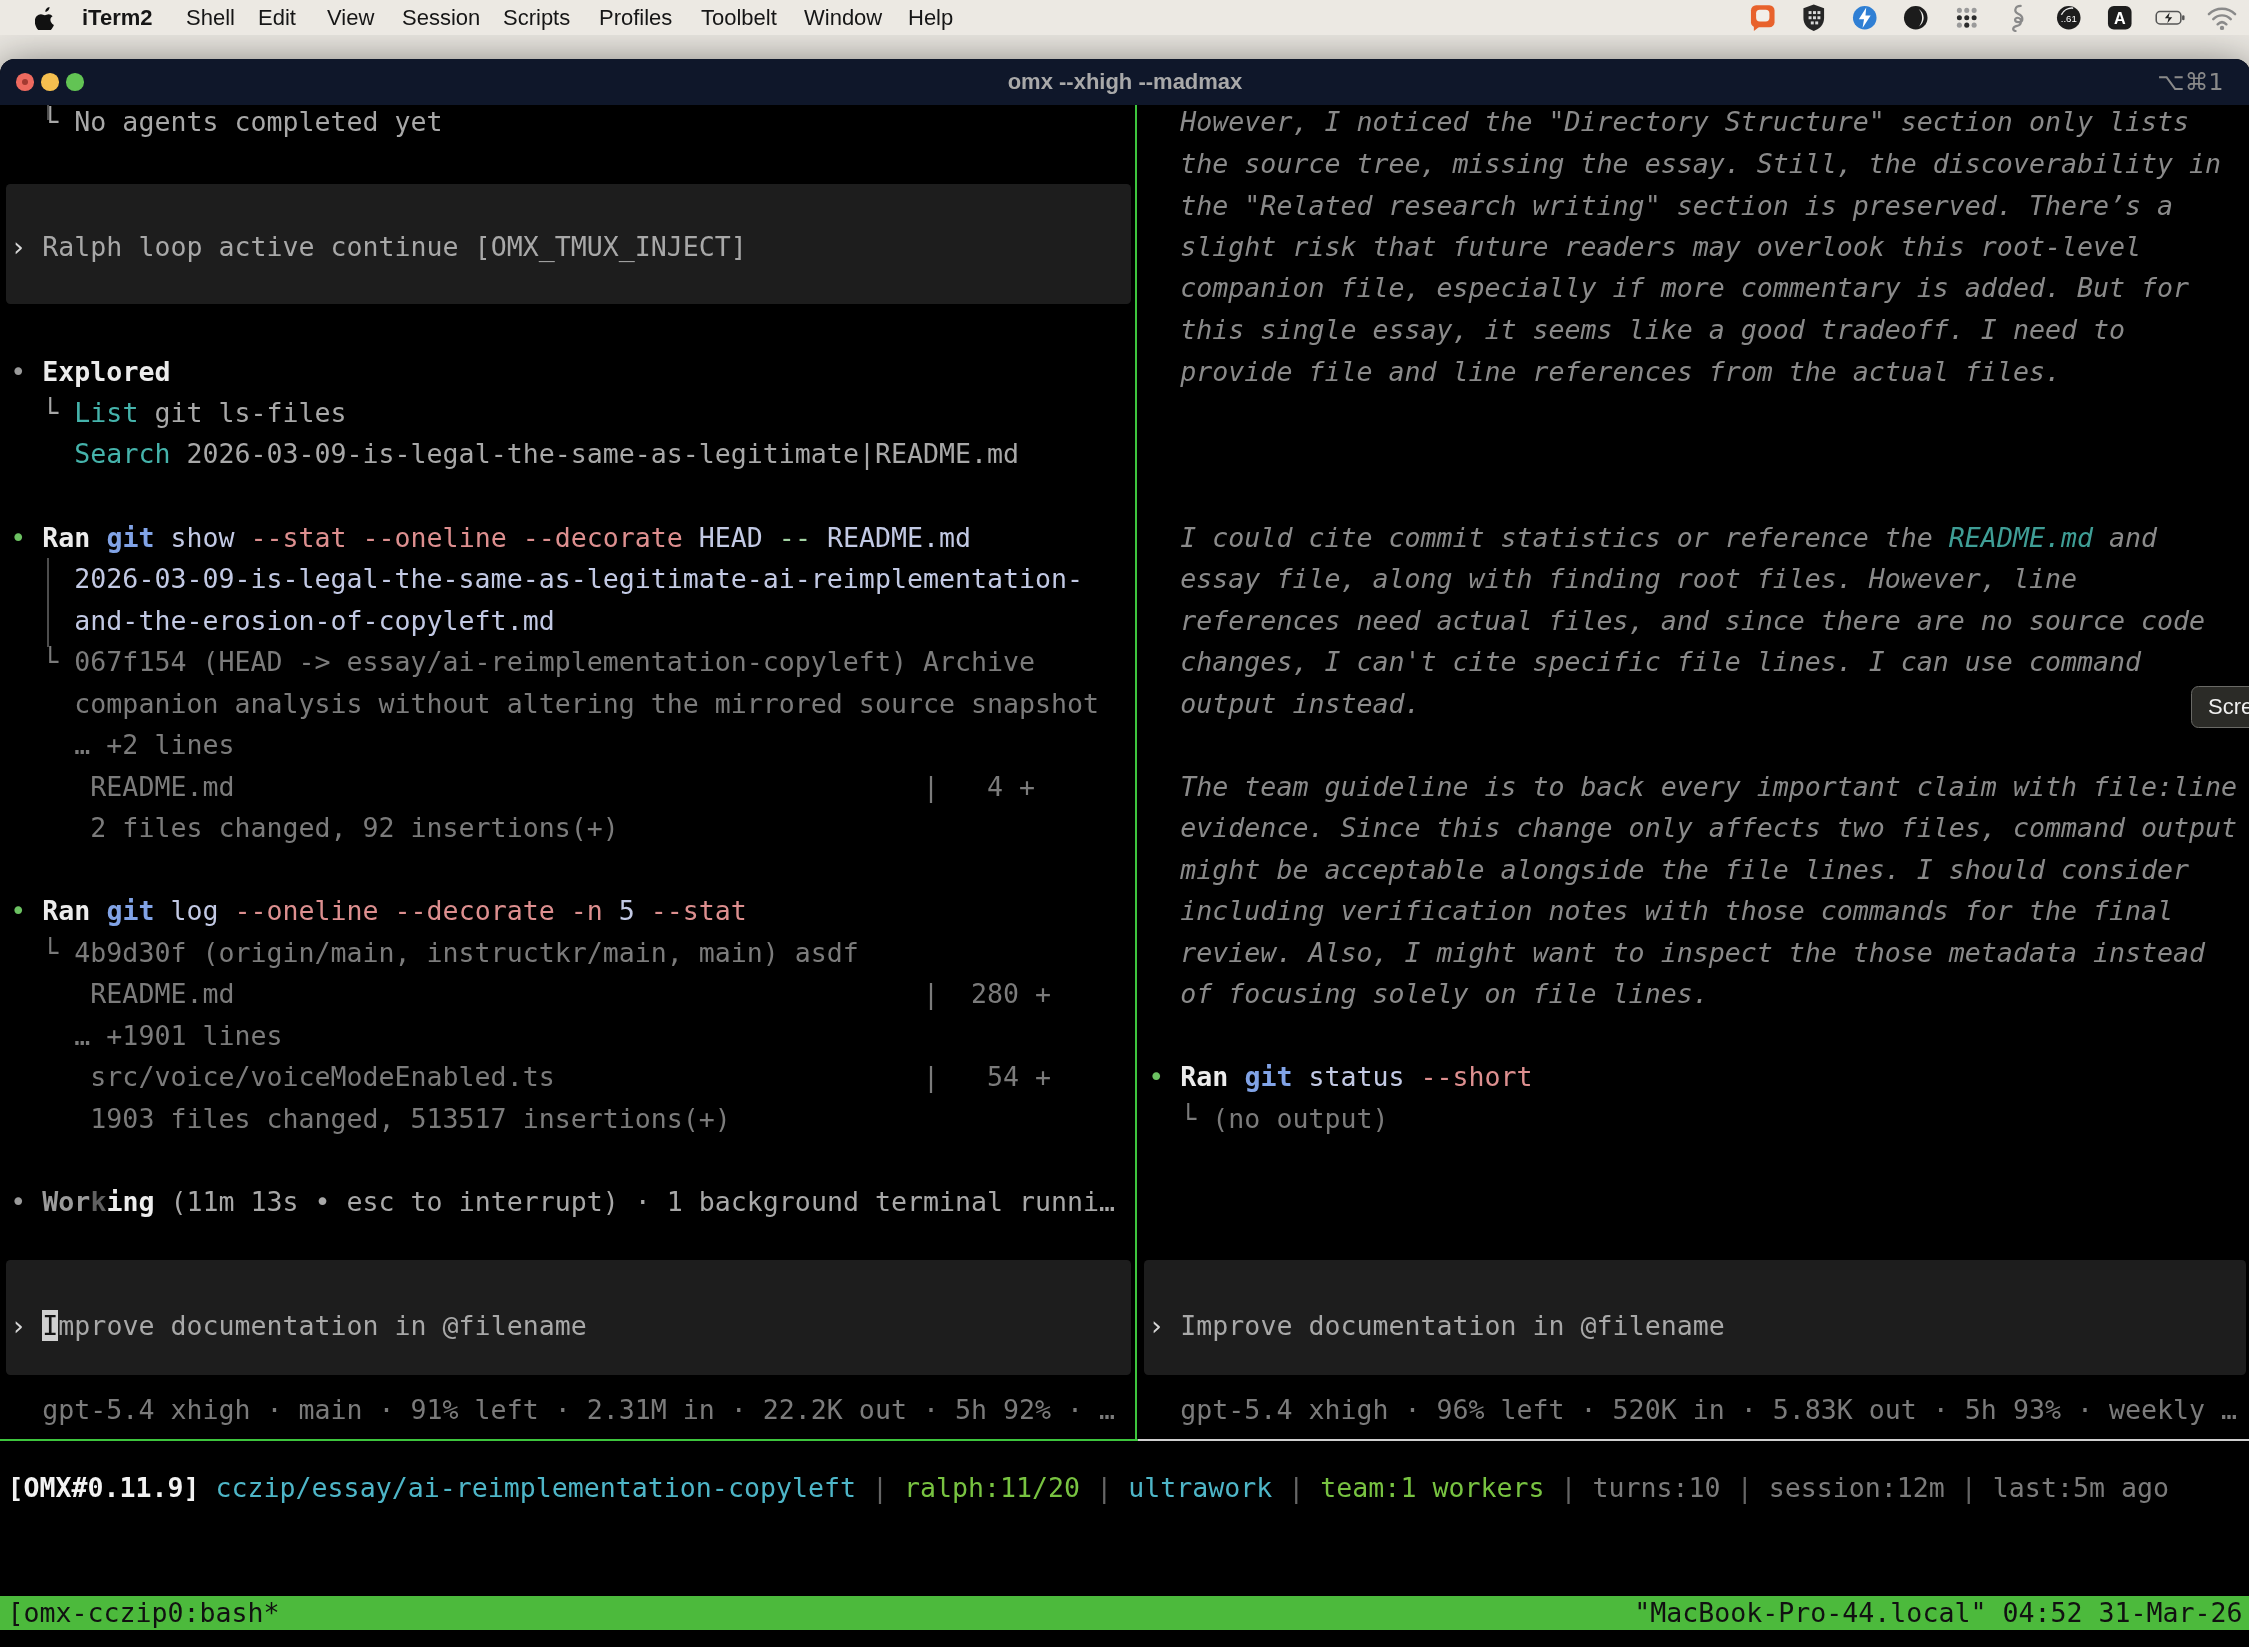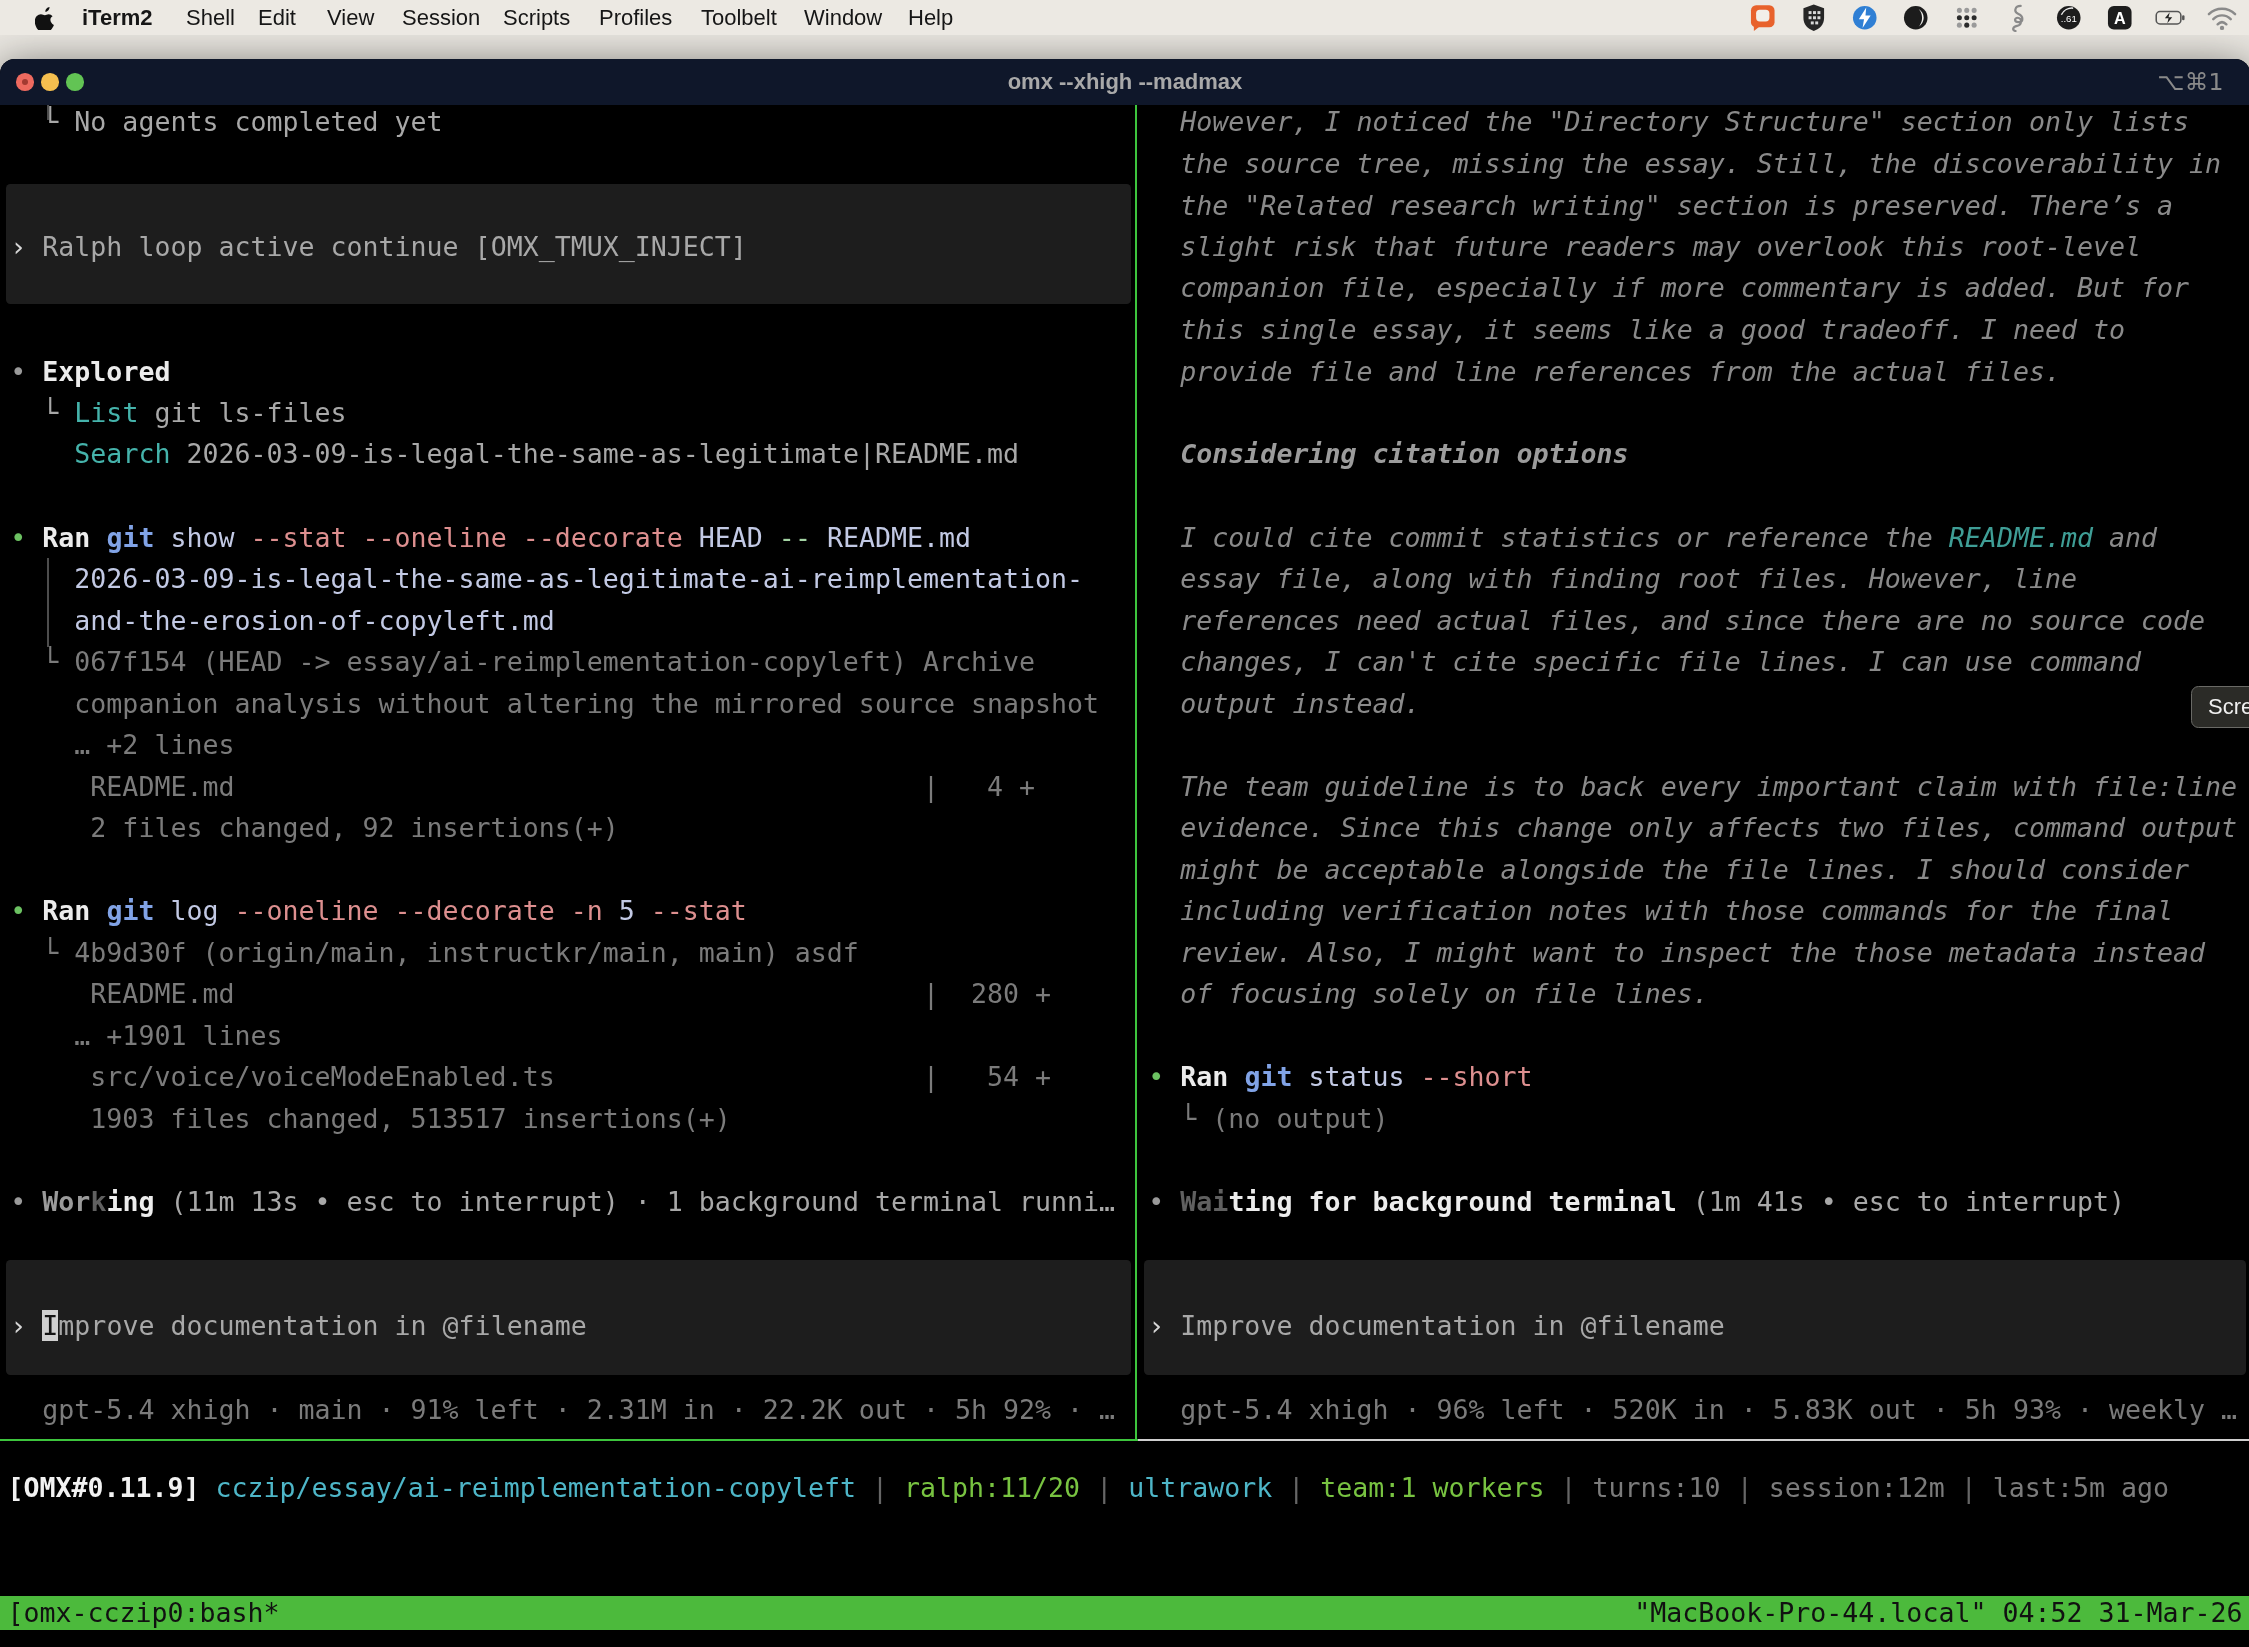--- a/index.html
+++ b/index.html
@@ -251,35 +251,33 @@
       </div>
     <div class="pane pane-right" id="pane-right">
         <div class="inputbox" style="left: 5.9px; top: 1155px; width: 1102px; height: 115px;"></div>
         <div class="term-line" style="left: 10.3px; top: -3.7px;"><span class="seg-it">  However, I noticed the "Directory Structure" section only lists</span></div>
         <div class="term-line" style="left: 10.3px; top: 38px;"><span class="seg-it">  the source tree, missing the essay. Still, the discoverability in</span></div>
         <div class="term-line" style="left: 10.3px; top: 80px;"><span class="seg-it">  the "Related research writing" section is preserved. There’s a</span></div>
         <div class="term-line" style="left: 10.3px; top: 121px;"><span class="seg-it">  slight risk that future readers may overlook this root-level</span></div>
         <div class="term-line" style="left: 10.3px; top: 162px;"><span class="seg-it">  companion file, especially if more commentary is added. But for</span></div>
         <div class="term-line" style="left: 10.3px; top: 246px;"><span class="seg-it">  provide file and line references from the actual files.</span></div>
         <div class="term-line" style="left: 10.3px; top: 204px;"><span class="seg-it">  this single essay, it seems like a good tradeoff. I need to</span></div>
-        <div class="term-line" style="left: 10.3px; top: 328px;"><span class="seg-itb">  Considering citation options</span></div>
         <div class="term-line" style="left: 10.3px; top: 412px;"><span class="seg-it">  I could cite commit statistics or reference the </span><span class="seg-itcy">README.md</span><span class="seg-it"> and</span></div>
         <div class="term-line" style="left: 10.3px; top: 453px;"><span class="seg-it">  essay file, along with finding root files. However, line</span></div>
         <div class="term-line" style="left: 10.3px; top: 495px;"><span class="seg-it">  references need actual files, and since there are no source code</span></div>
         <div class="term-line" style="left: 10.3px; top: 536px;"><span class="seg-it">  changes, I can't cite specific file lines. I can use command</span></div>
         <div class="term-line" style="left: 10.3px; top: 578px;"><span class="seg-it">  output instead.</span></div>
         <div class="term-line" style="left: 10.3px; top: 661px;"><span class="seg-it">  The team guideline is to back every important claim with file:line</span></div>
         <div class="term-line" style="left: 10.3px; top: 702px;"><span class="seg-it">  evidence. Since this change only affects two files, command output</span></div>
         <div class="term-line" style="left: 10.3px; top: 744px;"><span class="seg-it">  might be acceptable alongside the file lines. I should consider</span></div>
         <div class="term-line" style="left: 10.3px; top: 785px;"><span class="seg-it">  including verification notes with those commands for the final</span></div>
         <div class="term-line" style="left: 10.3px; top: 827px;"><span class="seg-it">  review. Also, I might want to inspect the those metadata instead</span></div>
         <div class="term-line" style="left: 10.3px; top: 868px;"><span class="seg-it">  of focusing solely on file lines.</span></div>
         <div class="term-line" style="left: 10.3px; top: 951px;"><span class="seg-bgn">• </span><span class="seg-w">Ran</span><span class="seg-bl"> git</span><span class="seg-lav"> status</span><span class="seg-pk"> --short</span></div>
         <div class="term-line" style="left: 10.3px; top: 993px;"><span class="seg-gd">  └ (no output)</span></div>
-        <div class="term-line" style="left: 10.3px; top: 1076px;"><span class="seg-bgy">• </span><span class="seg-sh2">Wai</span><span class="seg-sh3">ting for background terminal</span><span class="seg-g"> (1m 41s • esc to interrupt)</span></div>
         <div class="term-line" style="left: 10.3px; top: 1200px;"><span class="seg-wt">› </span><span class="seg-g">Improve documentation in @filename</span></div>
         <div class="term-line" style="left: 10.3px; top: 1284px;"><span class="seg-gd">  gpt-5.4 xhigh · 96% left · 520K in · 5.83K out · 5h 93% · weekly …</span></div>
       </div>
 
     <div class="vdivider" style="left:1135px;height:1336px;"></div>
     <div class="hline" style="left:0;top:1334px;width:1138px;background:var(--green-accent);"></div>
     <div class="hline" style="left:1138px;top:1334px;width:1112px;background:#cfcfcf;"></div>
 
     <div id="pane-bottom">
         <div class="term-line" style="left: 7.4px; top: 1362px;"><span class="seg-omxw">[OMX#0.11.9] </span><span class="seg-cyp">cczip/essay/ai-reimplementation-copyleft </span><span class="seg-sep">| </span><span class="seg-grn">ralph:11/20 </span><span class="seg-sep">| </span><span class="seg-cyp">ultrawork </span><span class="seg-sep">| </span><span class="seg-grn">team:1 workers </span><span class="seg-sep">| </span><span class="seg-gd">turns:10 </span><span class="seg-sep">| </span><span class="seg-gd">session:12m </span><span class="seg-sep">| </span><span class="seg-gd">last:5m ago</span></div>

